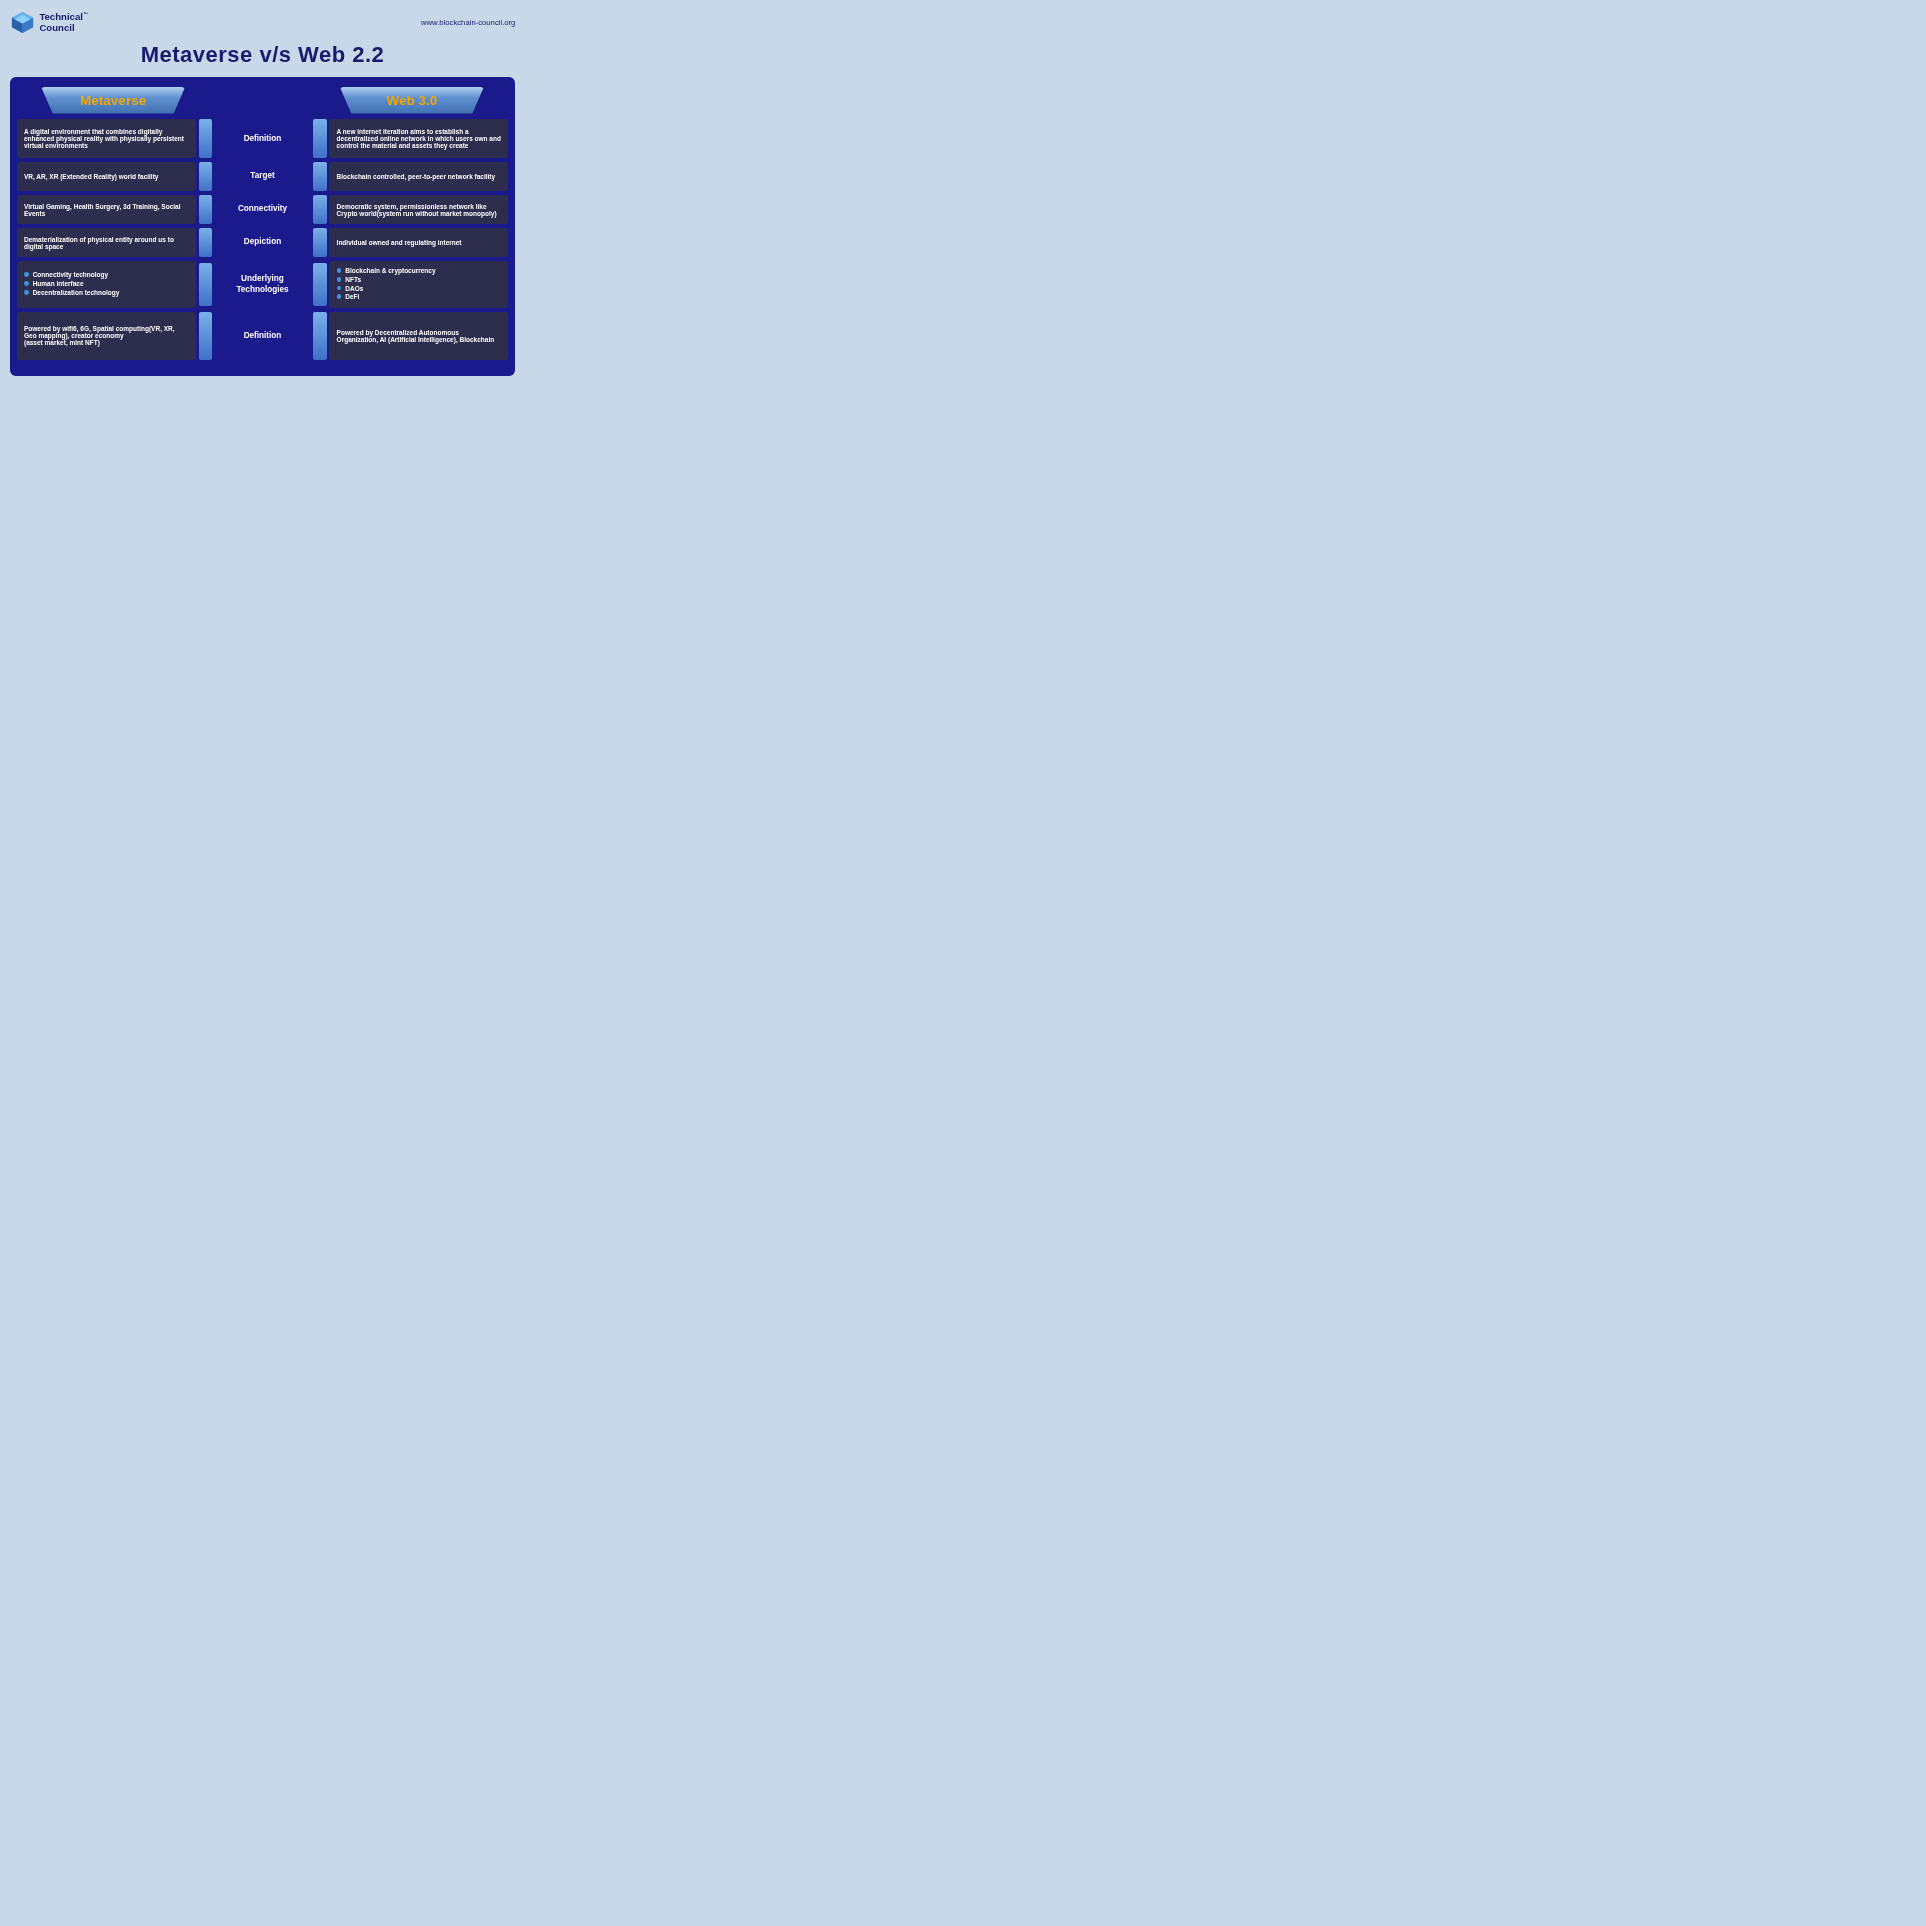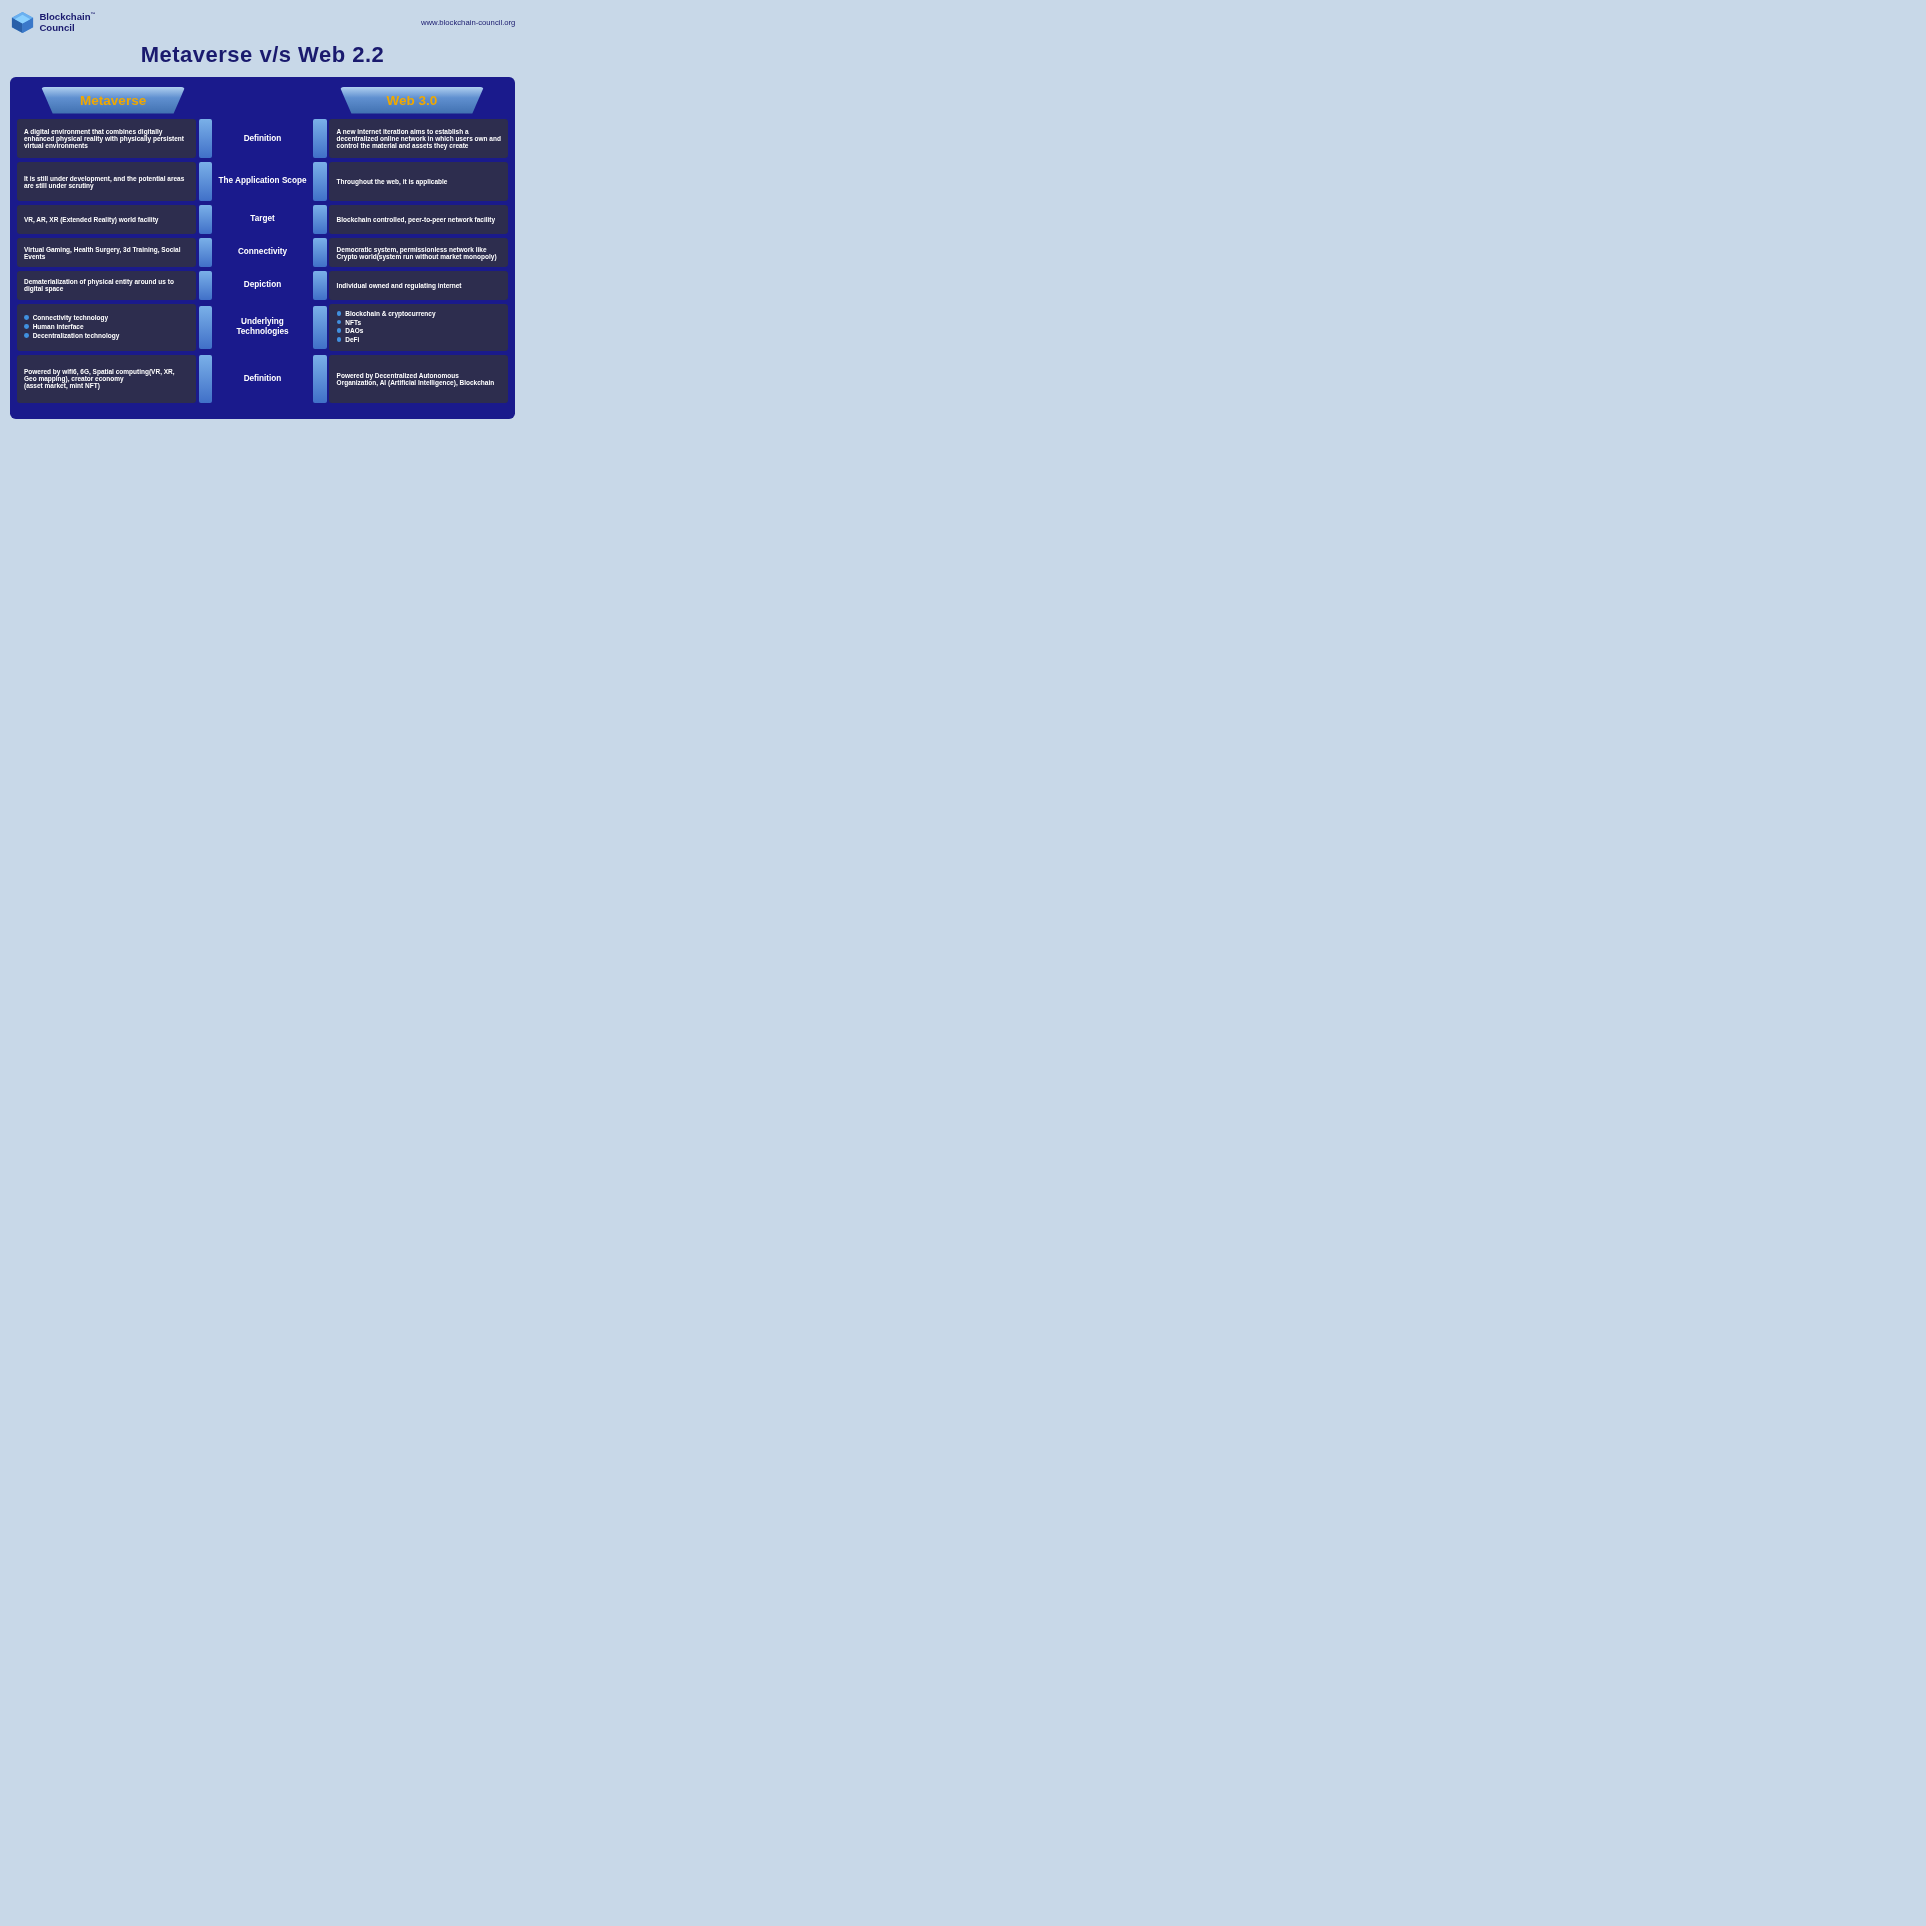--- a/index.html
+++ b/index.html
@@ -225,21 +225,21 @@
     <div class="logo-area">
       <svg class="logo-cube" viewBox="0 0 52 52" xmlns="http://www.w3.org/2000/svg">
         <polygon points="26,4 48,16 48,36 26,48 4,36 4,16" fill="#4a90d9" opacity="0.9"></polygon>
         <polygon points="26,4 48,16 26,28 4,16" fill="#6ab0f0"></polygon>
         <polygon points="4,16 26,28 26,48 4,36" fill="#2a60a9"></polygon>
         <polygon points="48,16 26,28 26,48 48,36" fill="#3a78c9"></polygon>
         <polygon points="26,10 42,19 26,28 10,19" fill="#8ad0ff"></polygon>
       </svg>
       <div class="logo-text">
         <span class="brand-name">
-          <span>Blockchain</span><span class="tm">™</span>
+          <span>Technical</span><span class="tm">™</span>
         </span>
         <span class="brand-name">Council</span>
       </div>
     </div>
     <div class="website-url">www.blockchain-council.org</div>
   </div>
 
   <div class="main-title">Metaverse v/s Web 2.2</div>
 
   <div class="comparison-container">
@@ -265,33 +265,20 @@
       <div class="cell-center">
         <div class="center-arrow-left"></div>
         <div class="center-label">Definition</div>
         <div class="center-arrow-right"></div>
       </div>
       <div class="cell-right">
         <span>A new internet iteration aims to establish a decentralized online network in which users own and control the material and assets they create</span>
       </div>
     </div>
 
-    <div class="row row-tall">
-      <div class="cell-left">
-        <span>It is still under development, and the potential areas are still under scrutiny</span>
-      </div>
-      <div class="cell-center">
-        <div class="center-arrow-left"></div>
-        <div class="center-label">The Application Scope</div>
-        <div class="center-arrow-right"></div>
-      </div>
-      <div class="cell-right">
-        <span>Throughout the web, it is applicable</span>
-      </div>
-    </div>
 
     <div class="row">
       <div class="cell-left">
         <span>VR, AR, XR (Extended Reality) world facility</span>
       </div>
       <div class="cell-center">
         <div class="center-arrow-left"></div>
         <div class="center-label">Target</div>
         <div class="center-arrow-right"></div>
       </div>

